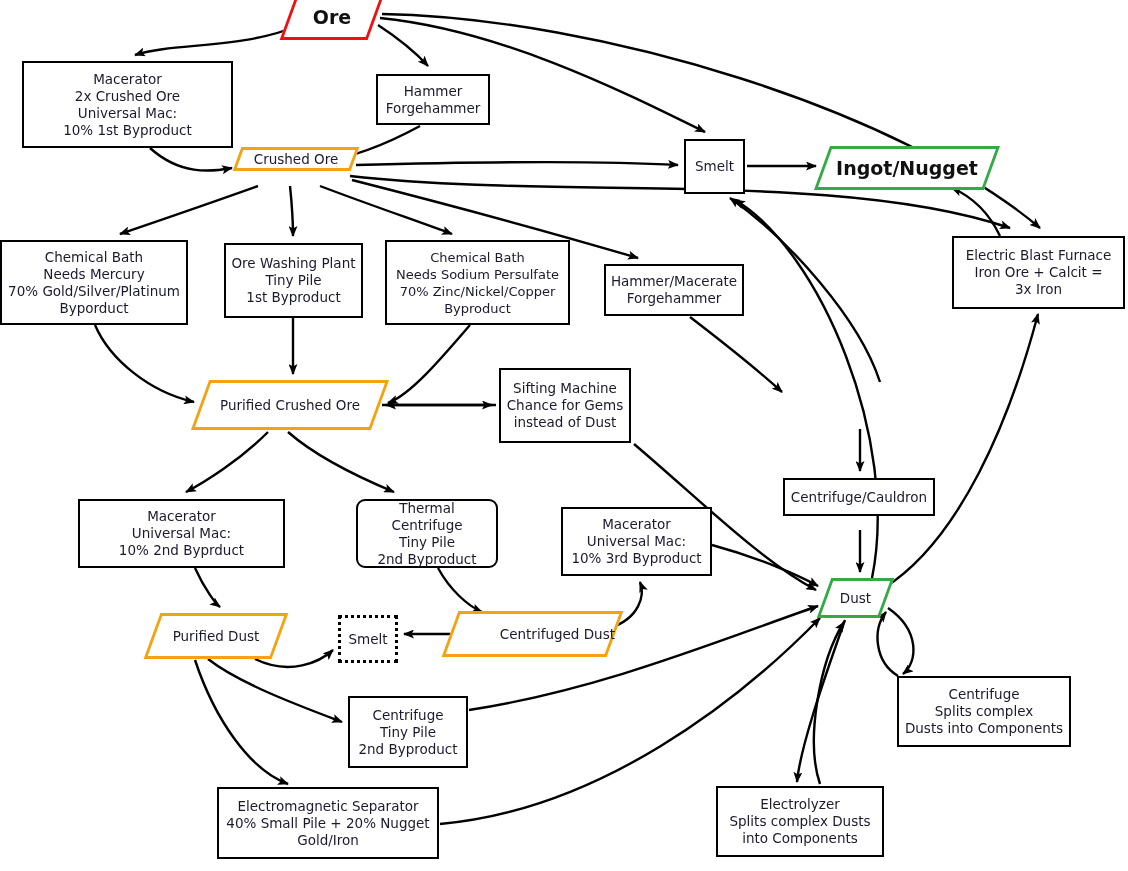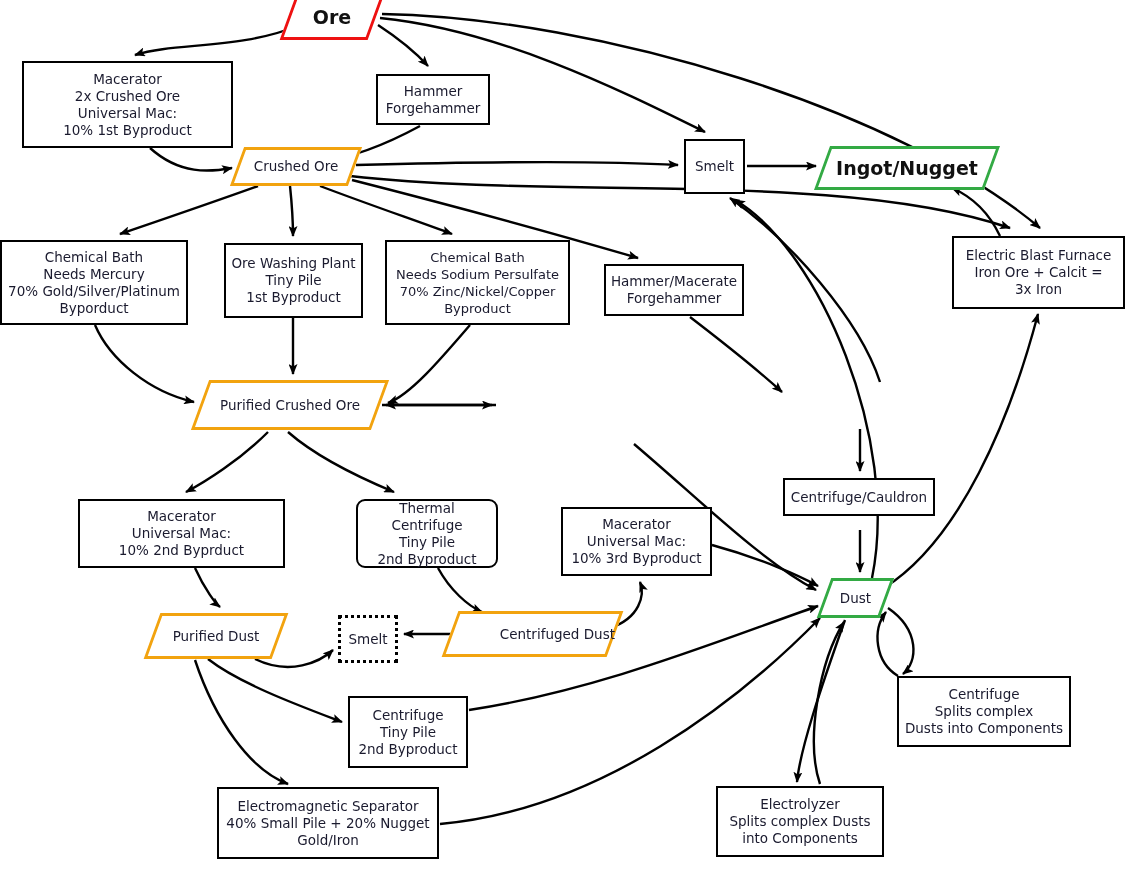--- a/index.html
+++ b/index.html
@@ -99,21 +99,21 @@
 2x Crushed Ore
 Universal Mac:
 10% 1st Byproduct</div>
   </div>
 
   <div class="node rect" style="left:376px;top:74px;width:114px;height:51px;">
     <div class="lbl" style="white-space:pre-line;">Hammer
 Forgehammer</div>
   </div>
 
-  <div class="node para orange" style="left:237px;top:147px;width:118px;height:39px;">
+  <div class="node para orange" style="left:237px;top:147px;width:118px;height:24px;">
     <div class="skew"></div>
     <div class="lbl">Crushed Ore</div>
   </div>
 
   <div class="node rect" style="left:684px;top:139px;width:61px;height:55px;">
     <div class="lbl">Smelt</div>
   </div>
 
   <div class="node para green ingot" style="left:822px;top:146px;width:170px;height:44px;justify-content:center;">
     <div class="skew"></div>
@@ -149,20 +149,25 @@
     <div class="lbl" style="white-space:pre-line;">Electric Blast Furnace
 Iron Ore + Calcit =
 3x Iron</div>
   </div>
 
   <div class="node para orange" style="left:200px;top:380px;width:180px;height:50px;">
     <div class="skew"></div>
     <div class="lbl">Purified Crushed Ore</div>
   </div>
 
+  <div class="node rect" style="left:499px;top:368px;width:132px;height:75px;">
+    <div class="lbl" style="white-space:pre-line;">Sifting Machine
+Chance for Gems
+instead of Dust</div>
+  </div>
 
 
   <div class="node rect" style="left:783px;top:478px;width:152px;height:38px;">
     <div class="lbl">Centrifuge/Cauldron</div>
   </div>
 
   <div class="node rect" style="left:78px;top:499px;width:207px;height:69px;">
     <div class="lbl" style="white-space:pre-line;">Macerator
 Universal Mac:
 10% 2nd Byprduct</div>

